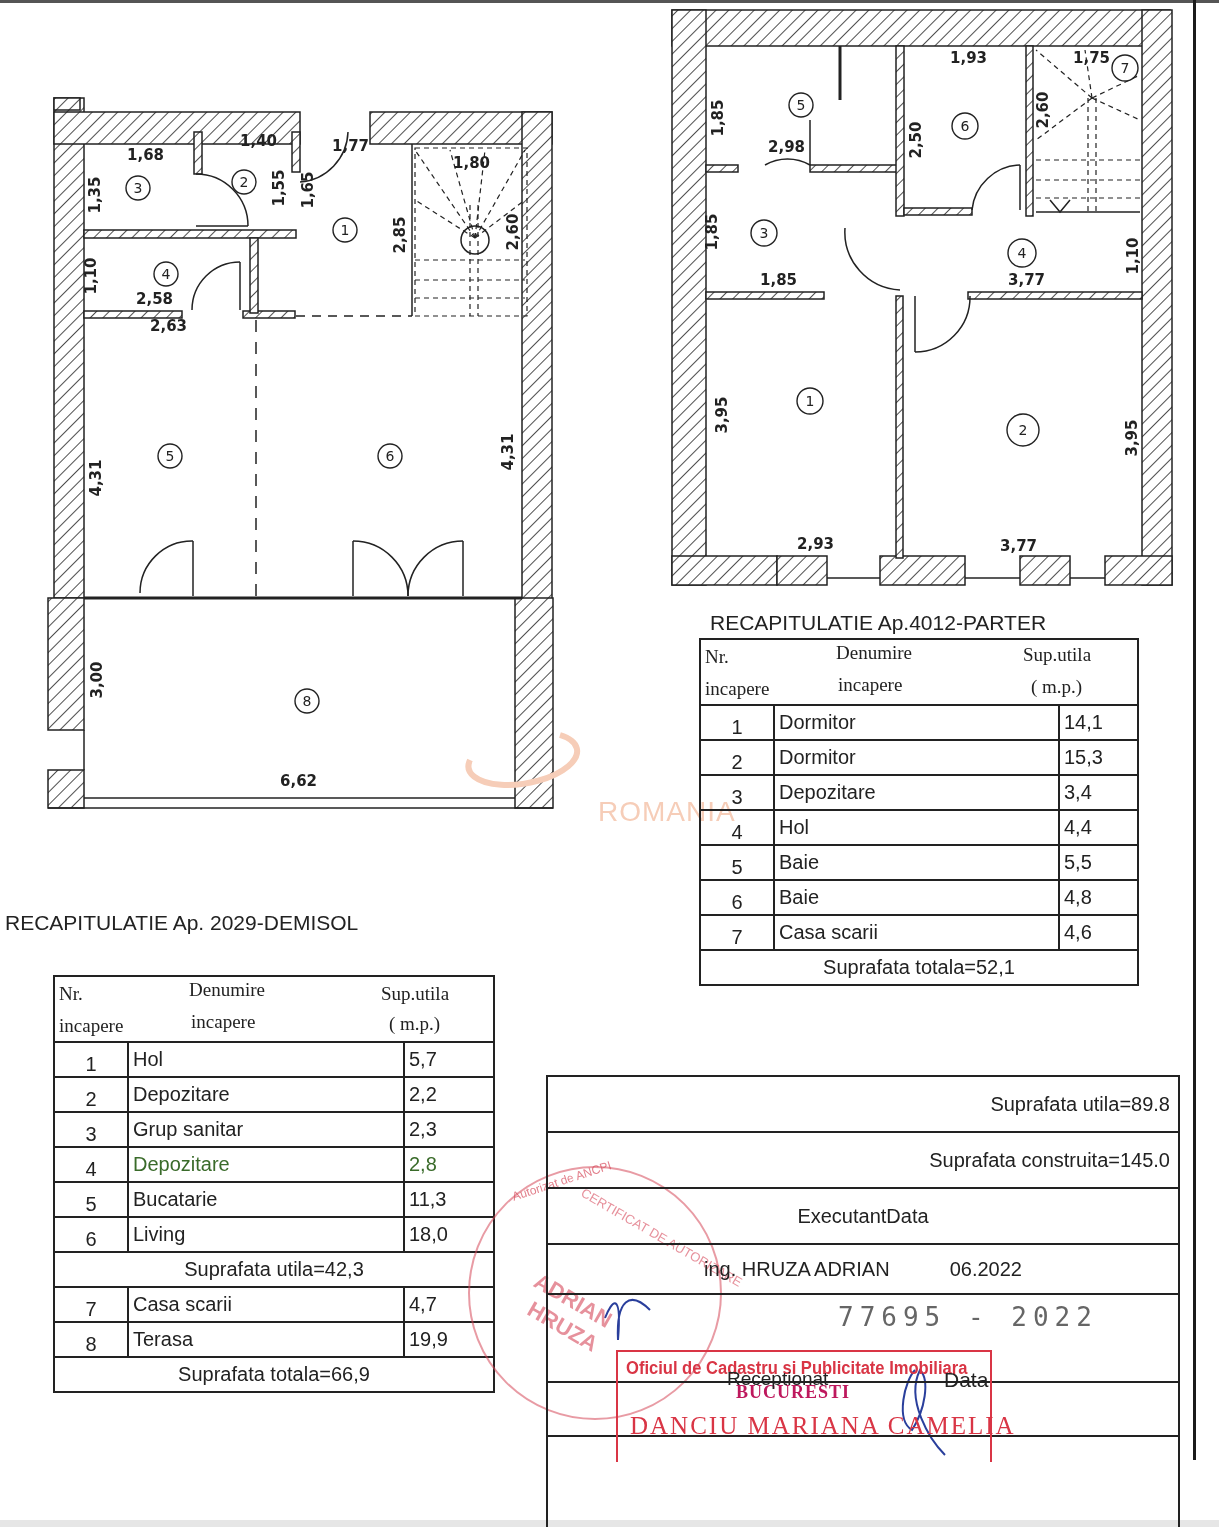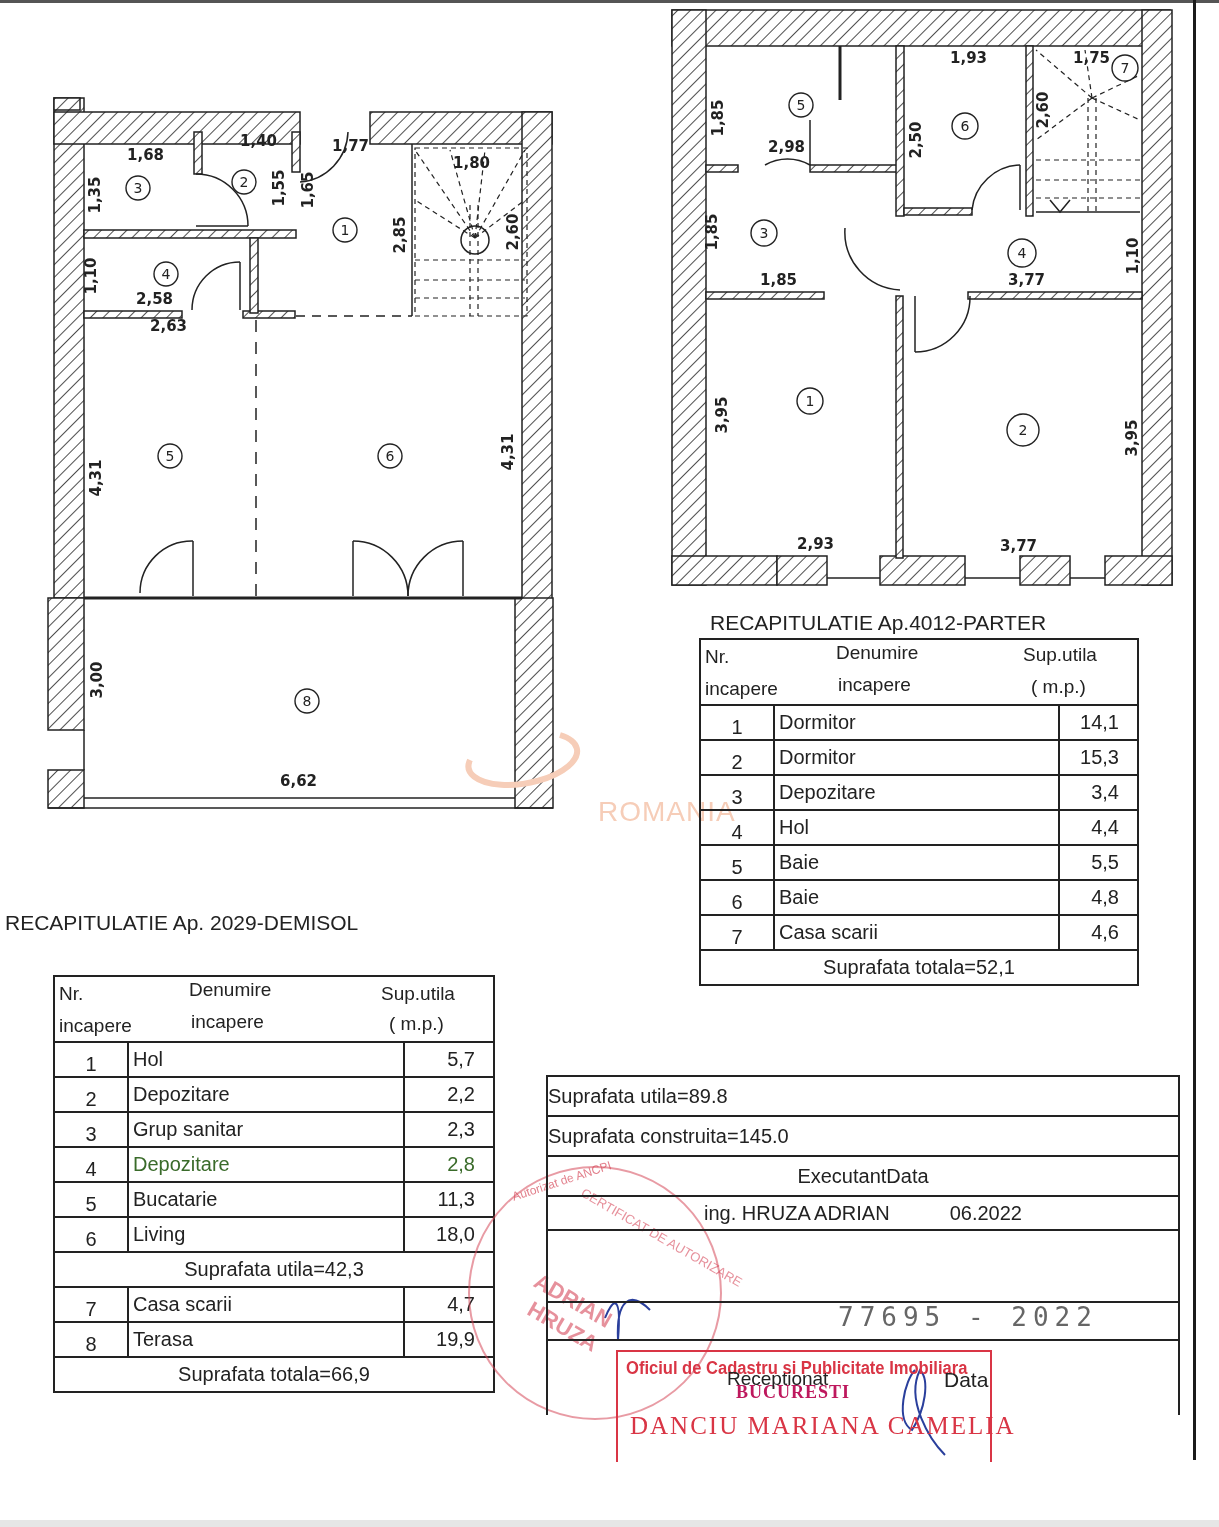--- a/index.html
+++ b/index.html
@@ -7,29 +7,29 @@
          font-family:"Liberation Sans", sans-serif; color:#1a1a1a; }
   .topline { position:absolute; left:0; top:0; width:1219px; height:3px; background:#555; }
   .rightline { position:absolute; left:1193px; top:0; width:3px; height:1460px; background:#1b1b1b; }
   .bottomband { position:absolute; left:0; top:1520px; width:1219px; height:7px; background:#e6e6e6; }
   svg.plan { position:absolute; left:0; top:0; }
   .dim { font-family:"DejaVu Sans", sans-serif; font-weight:bold; font-size:15px; fill:#222; }
   .rn { font-family:"DejaVu Sans", sans-serif; font-size:14px; fill:#222; }
   .title { position:absolute; font-size:21px; color:#222; white-space:nowrap;margin-top:21px; }
   table.recap { position:absolute; border-collapse:collapse; font-size:20px; color:#222; }
   table.recap td { border:2px solid #222; padding:0 4px; height:33px; }
-  table.recap .hdr td { height:64px; vertical-align:top; font-size:19px; }
+  table.recap .hdr td { height:64px; vertical-align:top; font-size:19px;font-family:Liberation Serif, serif; }
   .hdr-cell { position:relative; height:64px; }
   .hdr-cell span { position:absolute; white-space:nowrap; }
   .num { text-align:center; vertical-align:bottom; }
-  .val { text-align:right; padding-right:18px !important;border-radius:13px; }
+  .val { padding-right:18px !important;border-radius:13px; }
   .sum { text-align:center; }
   .green { color:#3a6b2a; }
   table.summary { position:absolute; left:546px; top:1075px; width:634px; border-collapse:collapse; font-size:20px; color:#222; }
-  table.summary td { border-top:2px solid #222; border-bottom:2px solid #222; border-left:2px solid #222; border-right:2px solid #222; text-align:left; height:38px; padding:0; }
+  table.summary td { border-top:2px solid #222; border-bottom:2px solid #222; border-left:2px solid #222; border-right:2px solid #222; text-align:right; height:38px; padding:8px; }
   .split { display:flex; justify-content:center; }
   .split2 { display:flex; justify-content:center; gap:60px; }
   .watermark { position:absolute; left:598px; top:796px; font-size:28px; color:#f6cdb8; letter-spacing:1px; }
   .regnum { position:absolute; left:838px; top:1302px; font-family:"DejaVu Sans Mono", monospace; font-size:26px; color:#666; letter-spacing:6px; }
   .ocpi { position:absolute; left:616px; top:1350px; width:372px; height:110px; border:2px solid #d93545; border-bottom:none; }
   .ocpi .l1 { position:absolute; left:8px; top:6px; font-size:18px; font-weight:bold; color:#d93545; white-space:nowrap; transform:scaleX(0.92); transform-origin:left; }
   .ocpi .l2 { position:absolute; left:118px; top:30px; font-family:"Liberation Serif", serif; font-size:18px; font-weight:bold; color:#be185d; letter-spacing:1px; }
   .ocpi .l3 { position:absolute; left:12px; top:60px; font-family:"Liberation Serif", serif; font-size:25px; color:#d93545; letter-spacing:2px; white-space:nowrap; }
   .recv { position:absolute; left:727px; top:1368px; font-size:19px; color:#222; white-space:nowrap; }
   .recv-data { position:absolute; left:944px; top:1368px; font-size:21px; color:#222; }

